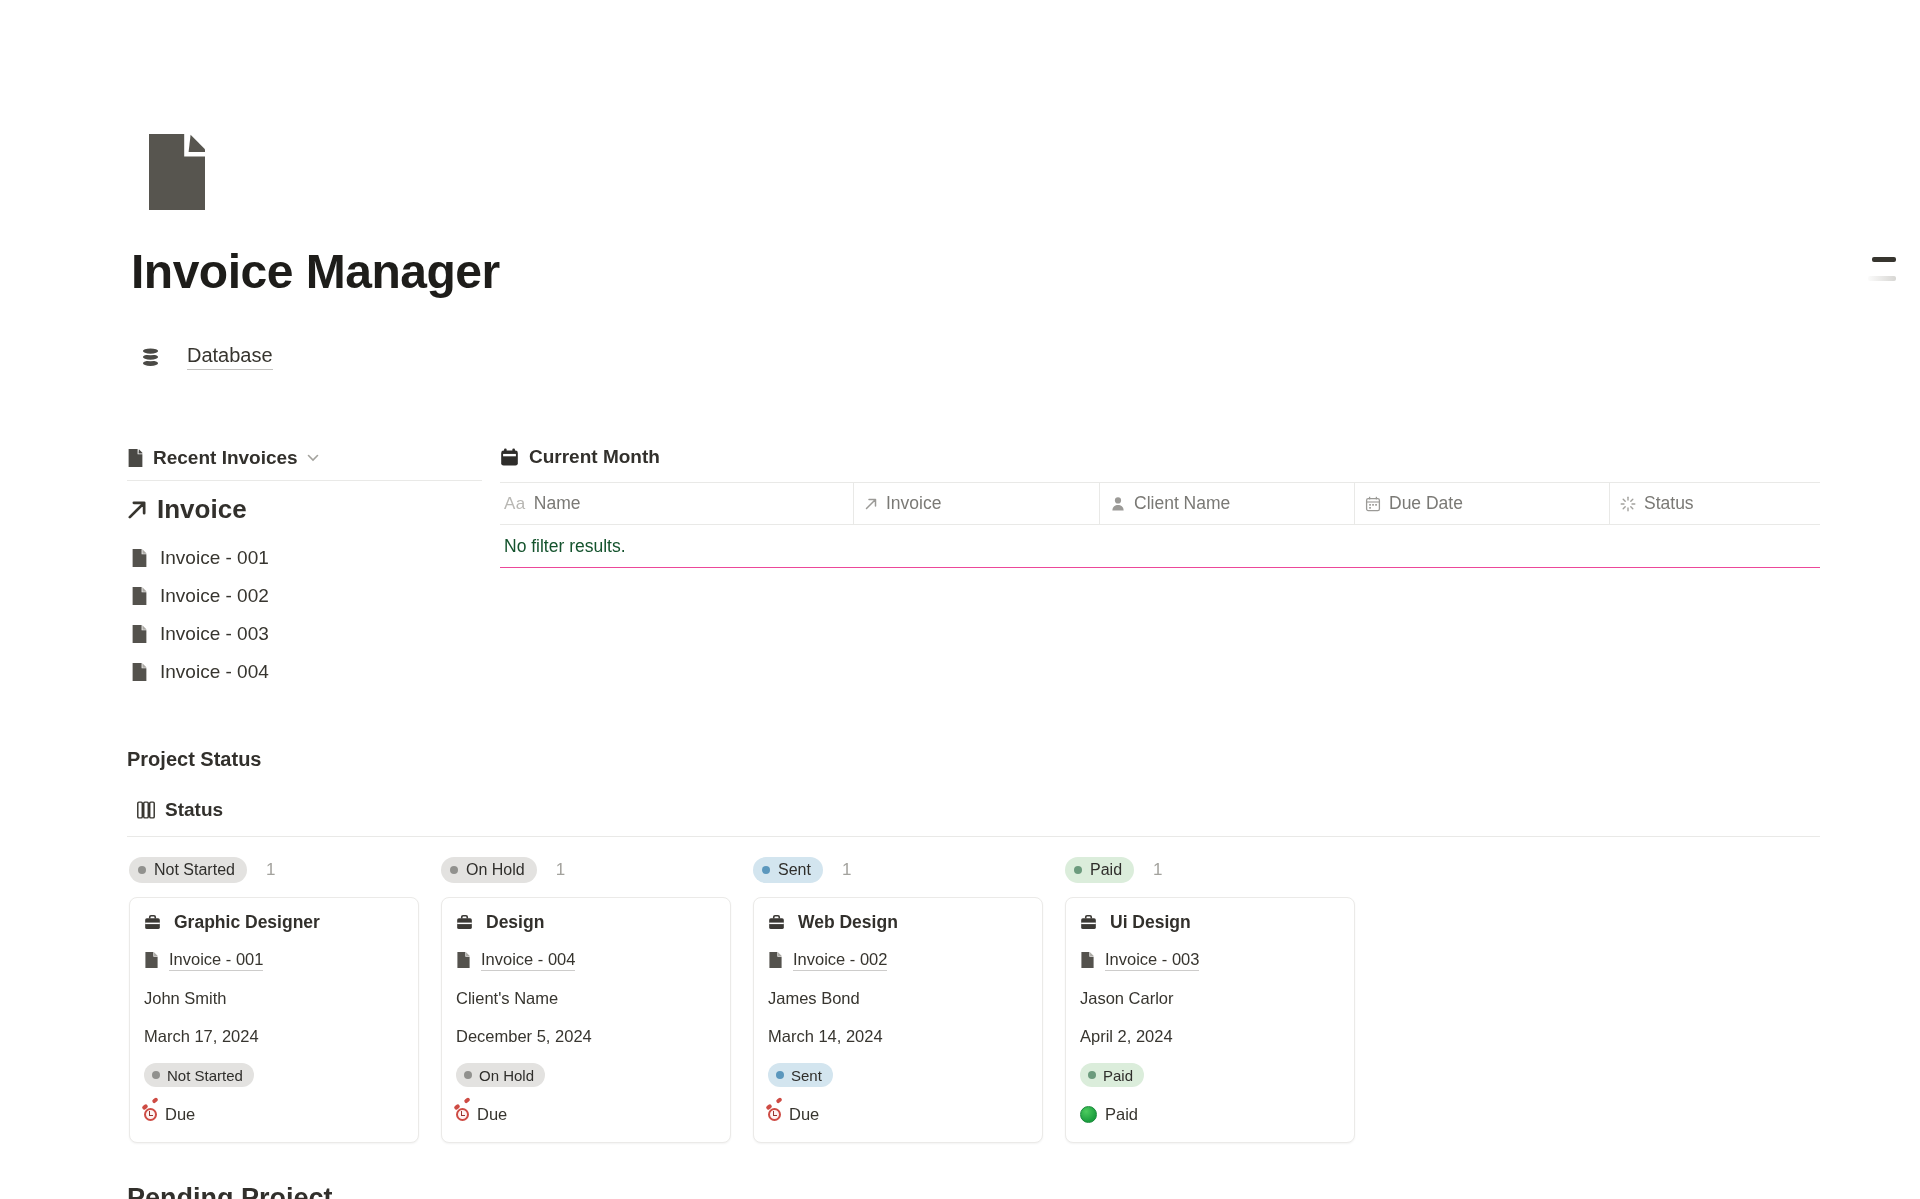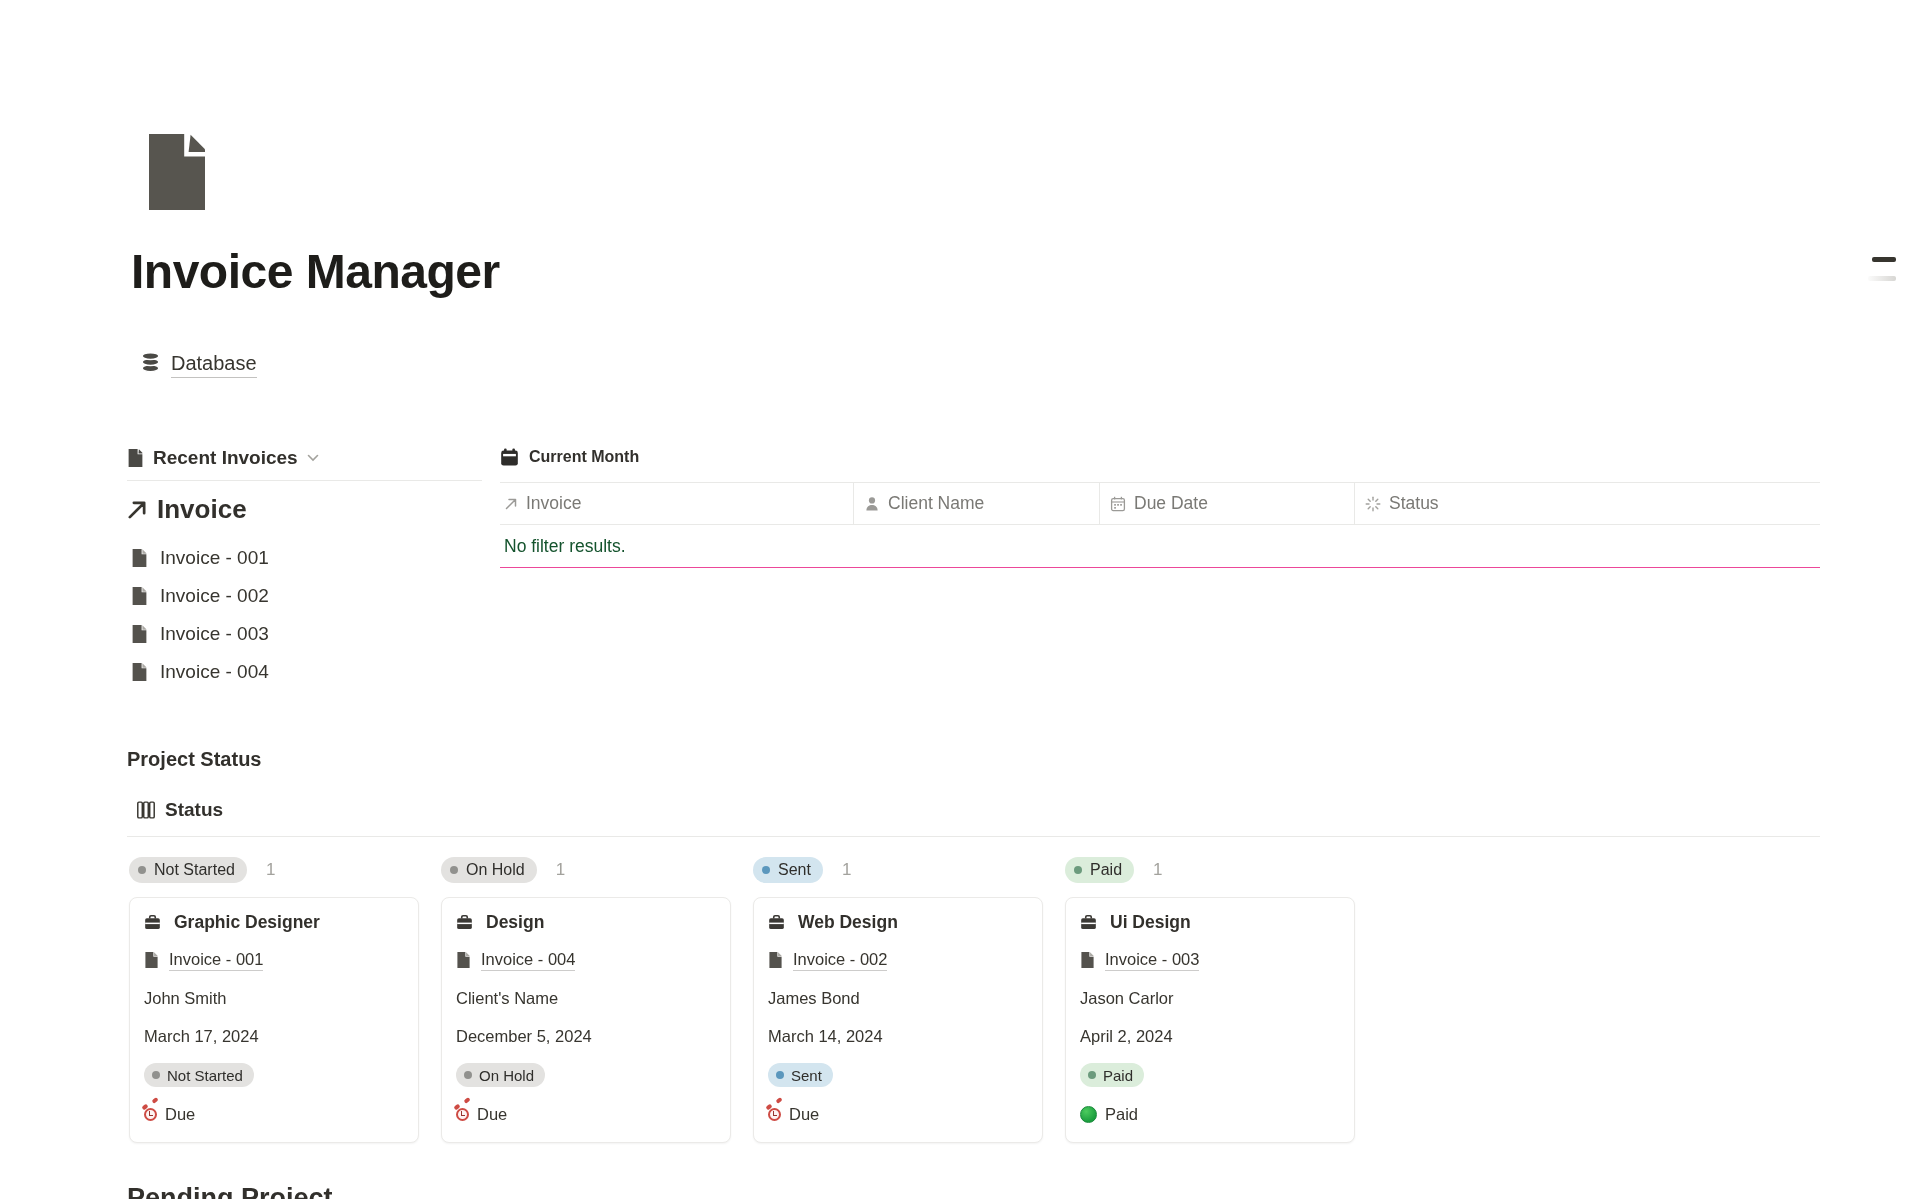--- a/index.html
+++ b/index.html
@@ -4,39 +4,39 @@
 <style>
   * { margin:0; padding:0; box-sizing:border-box; }
   html,body { background:#fff; }
   body { font-family:"Liberation Sans","DejaVu Sans",sans-serif; color:#37352F; }
   #app { position:relative; width:1920px; height:1199px; background:#fff; overflow:hidden; }
 
   
   .page-icon { position:absolute; left:145px; top:133px; width:64px; height:78px; }
   .page-title { position:absolute; left:131px; top:244px; font-size:48px; font-weight:700;
                 color:#1E1D1A; letter-spacing:-0.5px; }
-  .db-row { position:absolute; left:140px; top:352px; display:flex; align-items:flex-start; gap:10px; }
+  .db-row { position:absolute; left:140px; top:344px; display:flex; align-items:center; gap:26px; }
   .db-link { font-size:20px; color:#37352F; border-bottom:1px solid rgba(55,53,47,0.3);
              padding-bottom:2px; cursor:pointer; }
 
   
   .left-view { position:absolute; left:127px; top:443px; width:355px; }
   .view-tab { display:flex; align-items:center; gap:9px; height:30px; }
   .view-tab-label { font-size:19px; font-weight:600; color:#32302C; }
   .left-view .rule { border-bottom:1px solid #E9E9E7; margin-top:7px; }
   .invoice-heading { display:flex; align-items:center; gap:10px; margin-top:13px; }
   .invoice-heading-label { font-size:26px; font-weight:700; color:#32302C; }
   .invoice-list { margin-top:14px; }
   .invoice-item { display:flex; align-items:center; gap:12px; height:38px; padding-left:4px; cursor:pointer; }
   .invoice-item-label { font-size:19px; color:#37352F; }
 
   
   .table-view { position:absolute; left:500px; top:441px; width:1320px; }
   .tv-title-row { display:flex; align-items:center; gap:10px; height:32px; }
-  .tv-title { font-size:16px; font-weight:600; color:#32302C; }
+  .tv-title { font-size:19px; font-weight:600; color:#32302C; }
   .tv-header { display:grid; grid-template-columns:353px 246px 255px 255px 211px;
                border-top:1px solid #E9E9E7; border-bottom:1px solid #E9E9E7; margin-top:9px; height:43px; }
   .tv-cell { display:flex; align-items:center; gap:8px; padding-left:10px; color:#7A7975; font-size:17.5px; }
   .tv-cell:first-child { padding-left:4px; }
   .tv-cell + .tv-cell { border-left:1px solid #E9E9E7; }
   .aa-glyph { font-size:17px; color:#B8B7B3; letter-spacing:0.5px; }
   .tv-empty { height:43px; display:flex; align-items:center; padding-left:4px;
               border-bottom:1px solid #ec4899; color:#14532d; font-size:17.5px; }
 
   
@@ -166,20 +166,24 @@
       <svg width="19" height="19" viewBox="0 0 16 16">
         <rect x="1" y="2.2" width="14" height="12.6" rx="2" fill="#2E2D2A"></rect>
         <rect x="3.4" y="0.4" width="2.2" height="3.2" rx="1" fill="#2E2D2A"></rect>
         <rect x="10.4" y="0.4" width="2.2" height="3.2" rx="1" fill="#2E2D2A"></rect>
         <rect x="2.6" y="5" width="10.8" height="2" fill="#fff"></rect>
       </svg>
       <span class="tv-title">Current Month</span>
     </div>
 
     <div class="tv-header">
+      <div class="tv-cell">
+        <span class="aa-glyph">Aa</span>
+        <span>Name</span>
+      </div>
       <div class="tv-cell">
         <svg width="14" height="14" viewBox="0 0 14 14">
           <path d="M2.5 11.5 L11.5 2.5 M5 2.5 H11.5 V9" fill="none" stroke="#9B9A97" stroke-width="1.5" stroke-linecap="round" stroke-linejoin="round"></path>
         </svg>
         <span>Invoice</span>
       </div>
       <div class="tv-cell">
         <svg width="16" height="16" viewBox="0 0 16 16">
           <circle cx="8" cy="4.4" r="3.1" fill="#9B9A97"></circle>
           <path d="M2.4 14.6 c0-3.8 2.5-5.6 5.6-5.6 s5.6 1.8 5.6 5.6 z" fill="#9B9A97"></path>

